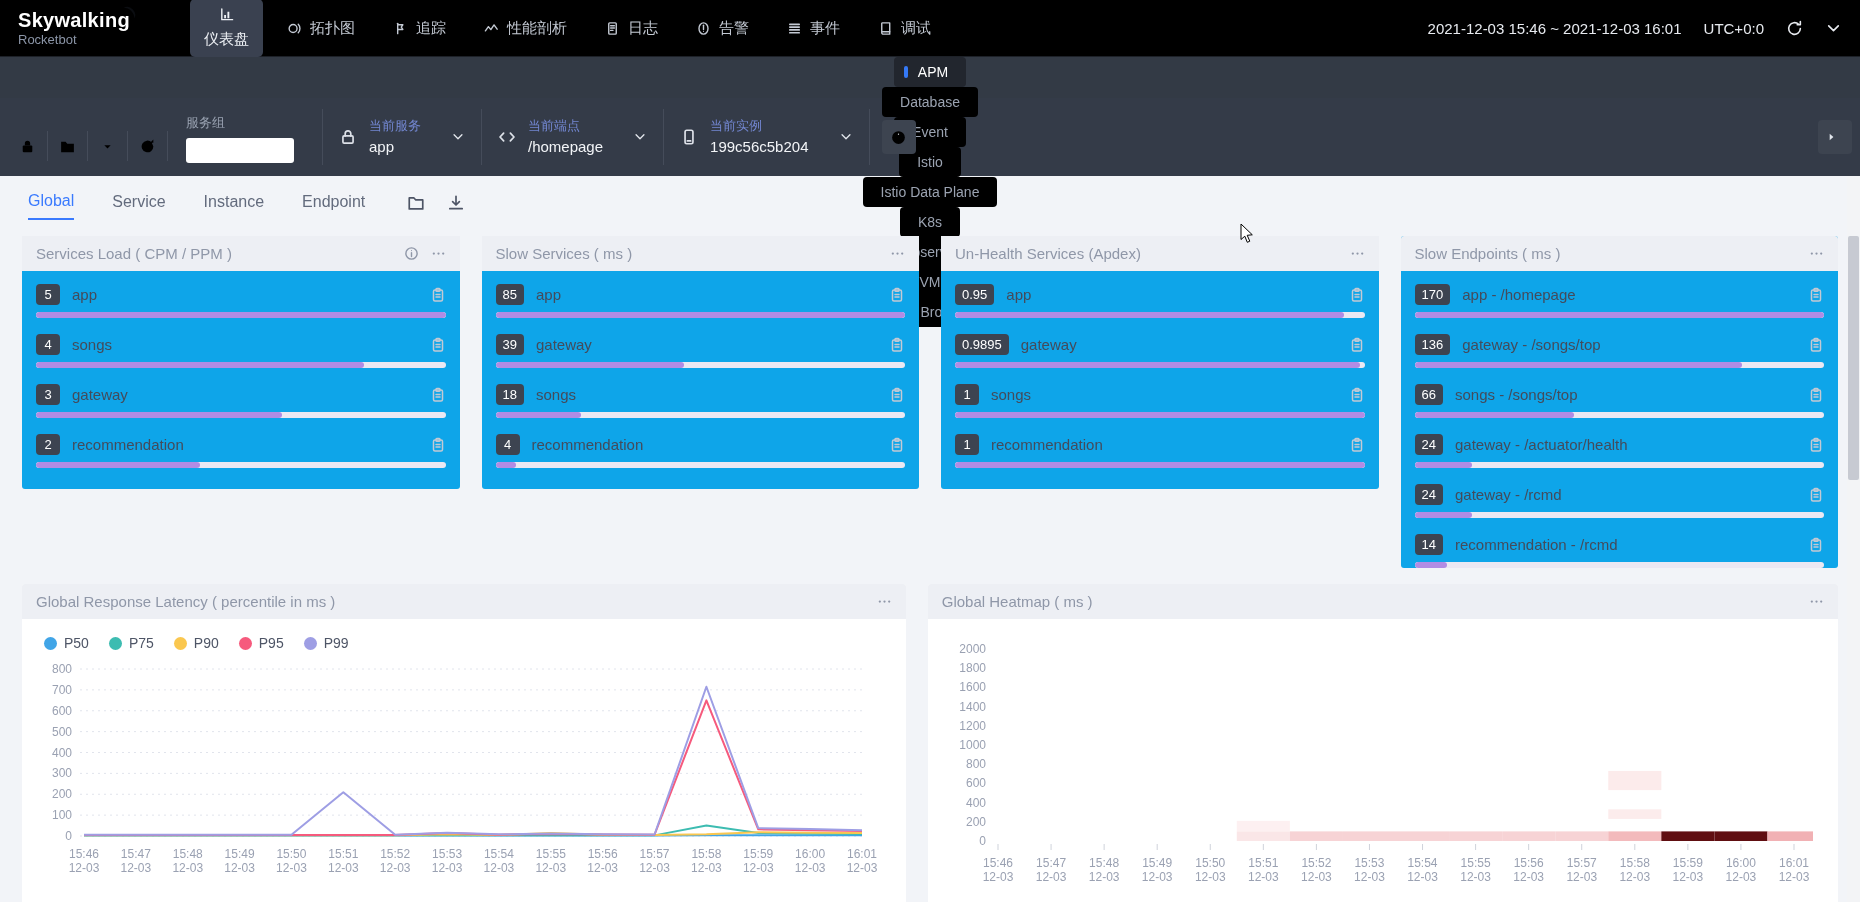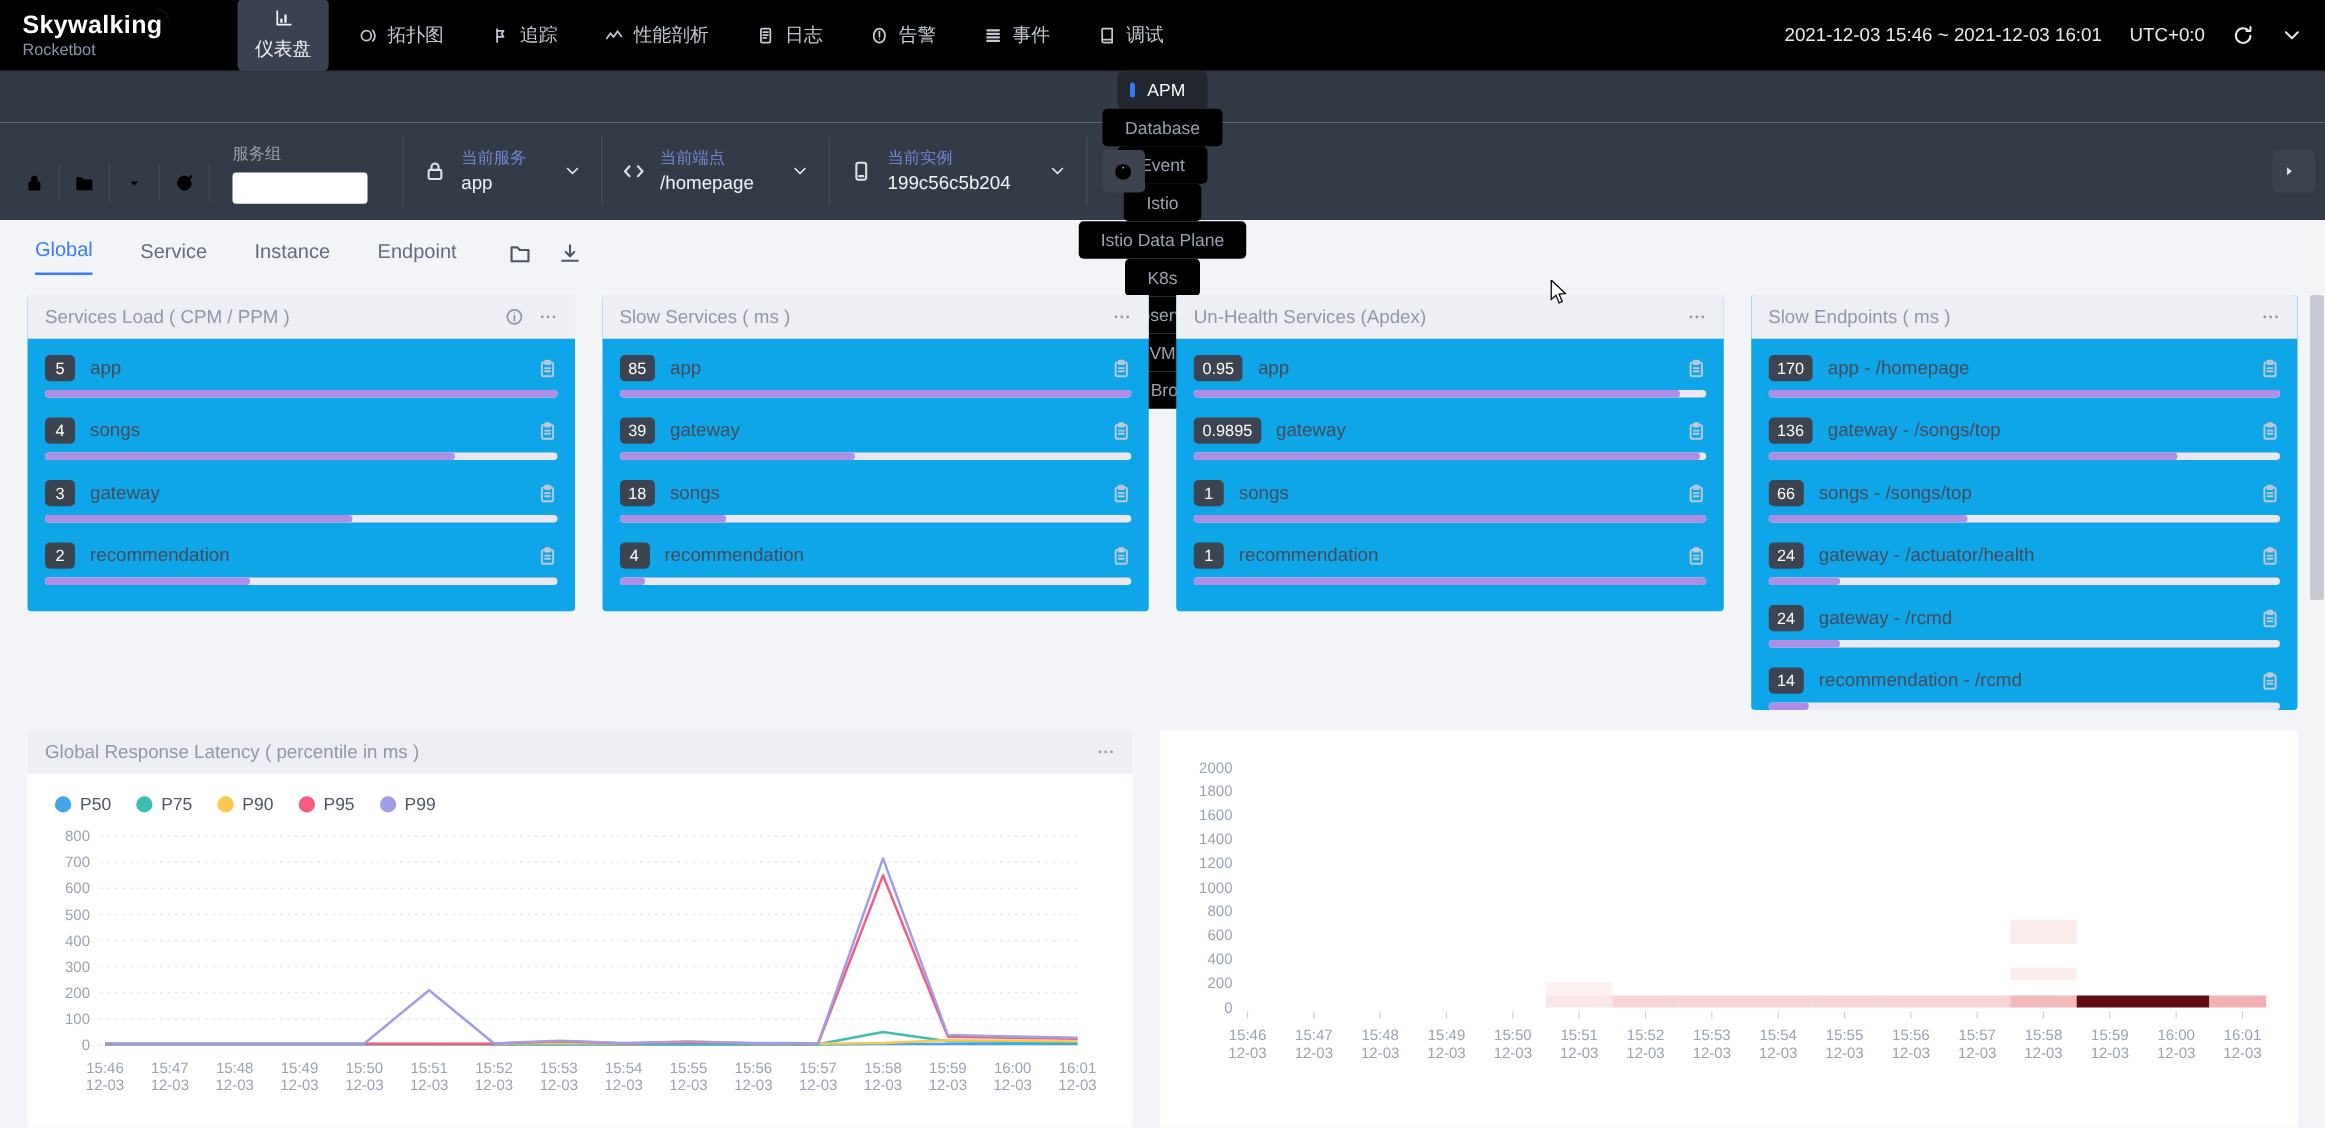--- a/index.html
+++ b/index.html
@@ -753,20 +753,32 @@
           <text x="840" y="207" text-anchor="middle" font-size="12" fill="#9aa1b2">16:01</text>
           <text x="840" y="221" text-anchor="middle" font-size="12" fill="#9aa1b2">12-03</text>
           <polyline fill="none" stroke="#41a5e7" stroke-width="2" stroke-linejoin="round" points="62,184.5825 113.86666666666667,184.5825 165.73333333333335,184.5825 217.6,184.5825 269.4666666666667,184.5825 321.3333333333333,184.5825 373.2,184.5825 425.06666666666666,184.5825 476.93333333333334,184.5825 528.8,184.5825 580.6666666666666,184.5825 632.5333333333333,184.5825 684.4,184.165 736.2666666666667,184.165 788.1333333333333,184.165 840,184.165"></polyline>
           <polyline fill="none" stroke="#3dbcb1" stroke-width="2" stroke-linejoin="round" points="62,184.37375 113.86666666666667,184.37375 165.73333333333335,184.37375 217.6,184.37375 269.4666666666667,184.37375 321.3333333333333,184.37375 373.2,184.37375 425.06666666666666,184.165 476.93333333333334,184.37375 528.8,184.165 580.6666666666666,184.37375 632.5333333333333,184.37375 684.4,174.5625 736.2666666666667,182.0775 788.1333333333333,182.495 840,182.9125"></polyline>
           <polyline fill="none" stroke="#fac74f" stroke-width="2" stroke-linejoin="round" points="62,184.165 113.86666666666667,184.165 165.73333333333335,184.165 217.6,184.165 269.4666666666667,184.165 321.3333333333333,184.165 373.2,184.165 425.06666666666666,183.33 476.93333333333334,183.95625 528.8,182.0775 580.6666666666666,183.7475 632.5333333333333,183.95625 684.4,183.33 736.2666666666667,181.2425 788.1333333333333,181.66 840,182.0775"></polyline>
           <polyline fill="none" stroke="#f65a7d" stroke-width="2" stroke-linejoin="round" points="62,183.95625 113.86666666666667,183.95625 165.73333333333335,183.95625 217.6,183.95625 269.4666666666667,183.95625 321.3333333333333,183.95625 373.2,183.95625 425.06666666666666,182.0775 476.93333333333334,183.7475 528.8,182.9125 580.6666666666666,183.53875 632.5333333333333,183.7475 684.4,49.3125 736.2666666666667,178.32 788.1333333333333,179.155 840,179.99"></polyline>
           <polyline fill="none" stroke="#9e9ee4" stroke-width="2" stroke-linejoin="round" points="62,183.7475 113.86666666666667,183.7475 165.73333333333335,183.7475 217.6,183.7475 269.4666666666667,183.7475 321.3333333333333,141.1625 373.2,183.7475 425.06666666666666,181.66 476.93333333333334,183.33 528.8,182.495 580.6666666666666,183.33 632.5333333333333,183.53875 684.4,35.743750000000006 736.2666666666667,177.0675 788.1333333333333,178.11125 840,179.155"></polyline>
         </svg>
     </div>
     <div class="chart-card">
+      <div class="card-header">
+        <span class="card-title">Global Heatmap ( ms )</span>
+        <span class="hdr-icons">
+            <span class="icon">
+              <svg viewBox="0 0 16 16">
+                <circle cx="3" cy="8" r="1.2" fill="currentColor" stroke="none"></circle>
+                <circle cx="8" cy="8" r="1.2" fill="currentColor" stroke="none"></circle>
+                <circle cx="13" cy="8" r="1.2" fill="currentColor" stroke="none"></circle>
+              </svg>
+            </span>
+          </span>
+      </div>
       <svg id="heatmap-svg" class="chart-svg" width="885" height="286">
           <text x="58" y="226" text-anchor="end" font-size="12" fill="#9aa1b2">0</text>
           <text x="58" y="206.8" text-anchor="end" font-size="12" fill="#9aa1b2">200</text>
           <text x="58" y="187.6" text-anchor="end" font-size="12" fill="#9aa1b2">400</text>
           <text x="58" y="168.4" text-anchor="end" font-size="12" fill="#9aa1b2">600</text>
           <text x="58" y="149.2" text-anchor="end" font-size="12" fill="#9aa1b2">800</text>
           <text x="58" y="130" text-anchor="end" font-size="12" fill="#9aa1b2">1000</text>
           <text x="58" y="110.80000000000001" text-anchor="end" font-size="12" fill="#9aa1b2">1200</text>
           <text x="58" y="91.60000000000002" text-anchor="end" font-size="12" fill="#9aa1b2">1400</text>
           <text x="58" y="72.39999999999998" text-anchor="end" font-size="12" fill="#9aa1b2">1600</text>

